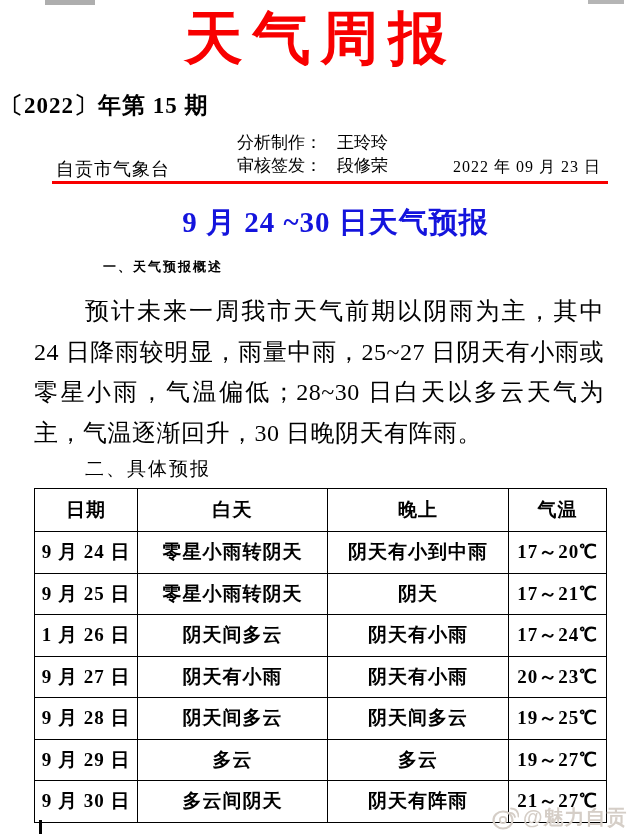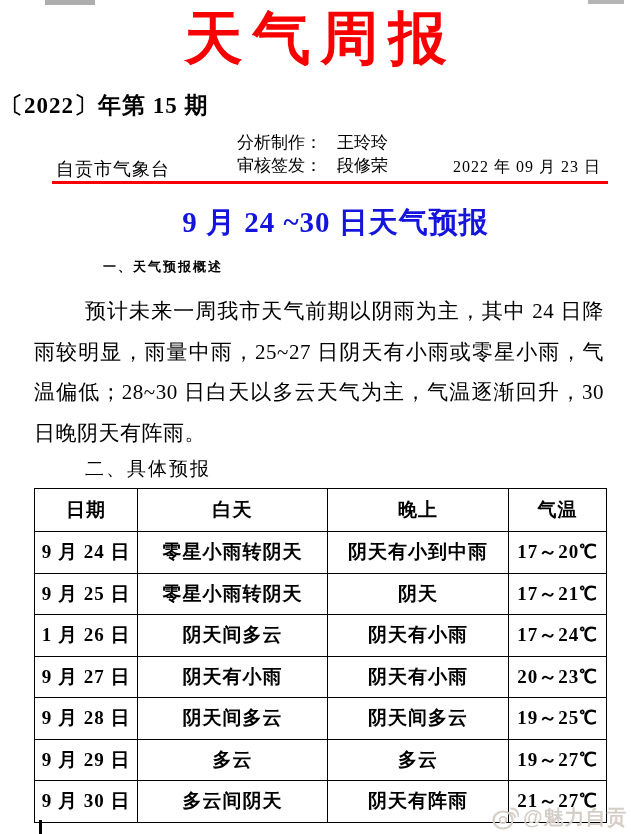--- a/index.html
+++ b/index.html
@@ -57,21 +57,21 @@
     font-size: 29px; font-weight: bold; letter-spacing: 1px;
     color: var(--heading-blue, #1414dd);
     margin-left: 20px;
   }
 
   
   .section-title-1 { position: absolute; top: 258px; left: 85px; font-size: 13px; font-weight: bold; letter-spacing: 2px; margin-left: 18px; }
   .section-title-2 { position: absolute; top: 456px; left: 85px; font-size: 19px; font-weight: normal; letter-spacing: 2px; }
   .summary-paragraph {
     position: absolute; top: 291px; left: 34px; width: 570px;
-    font-size: 21px; line-height: 40.5px;
+    font-size: 24px; line-height: 40.5px;
     text-align: justify; text-justify: inter-ideograph;
     text-indent: 51px; letter-spacing: 0.5px;
   }
 
   
   .forecast-table {
     position: absolute; top: 488px; left: 34px;
     border-collapse: collapse;
     table-layout: fixed;
     width: 568px;

